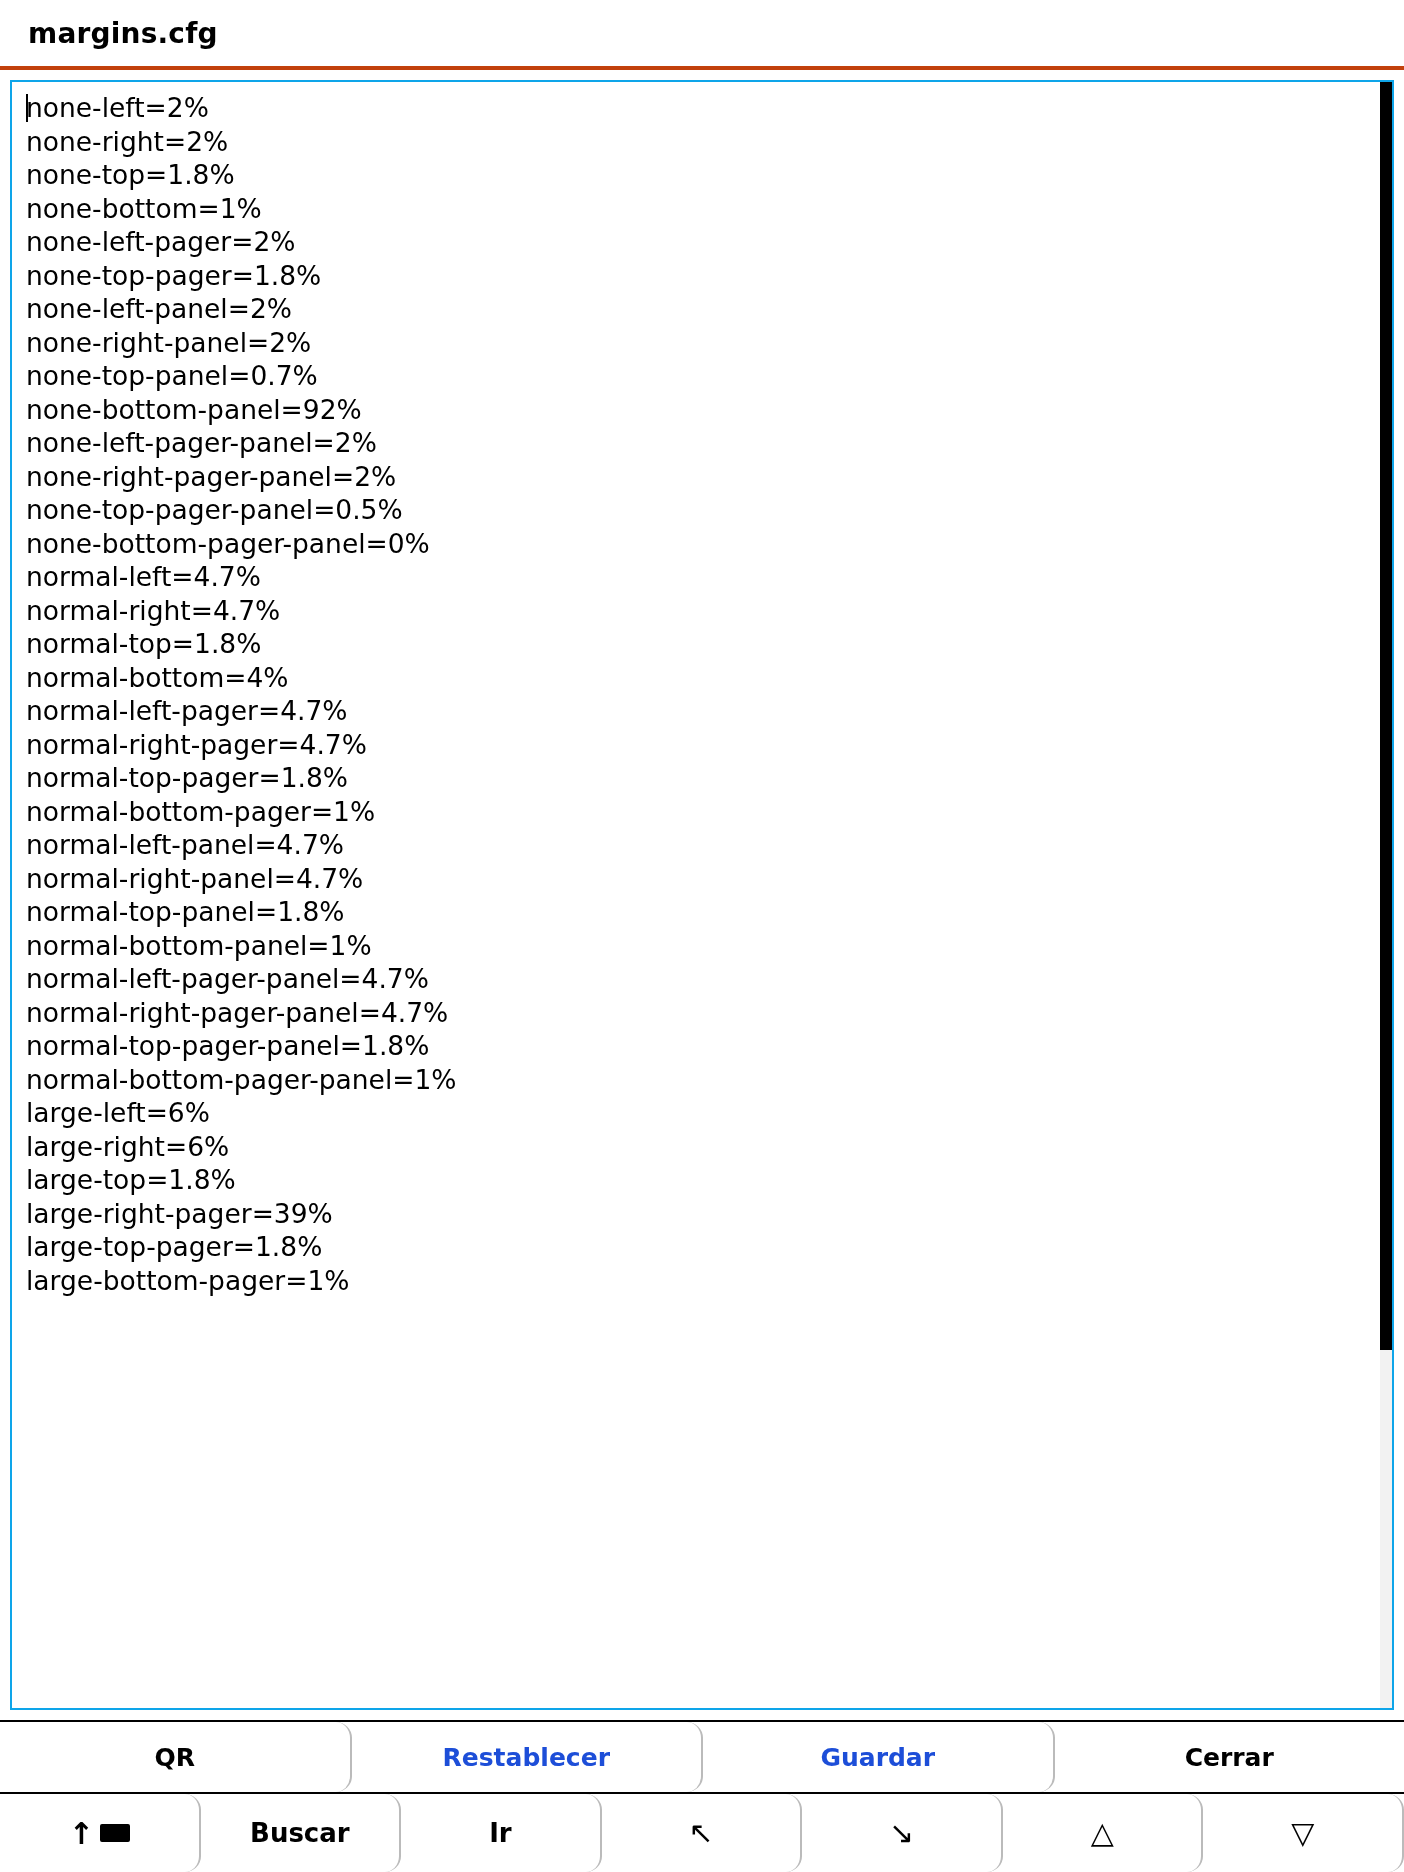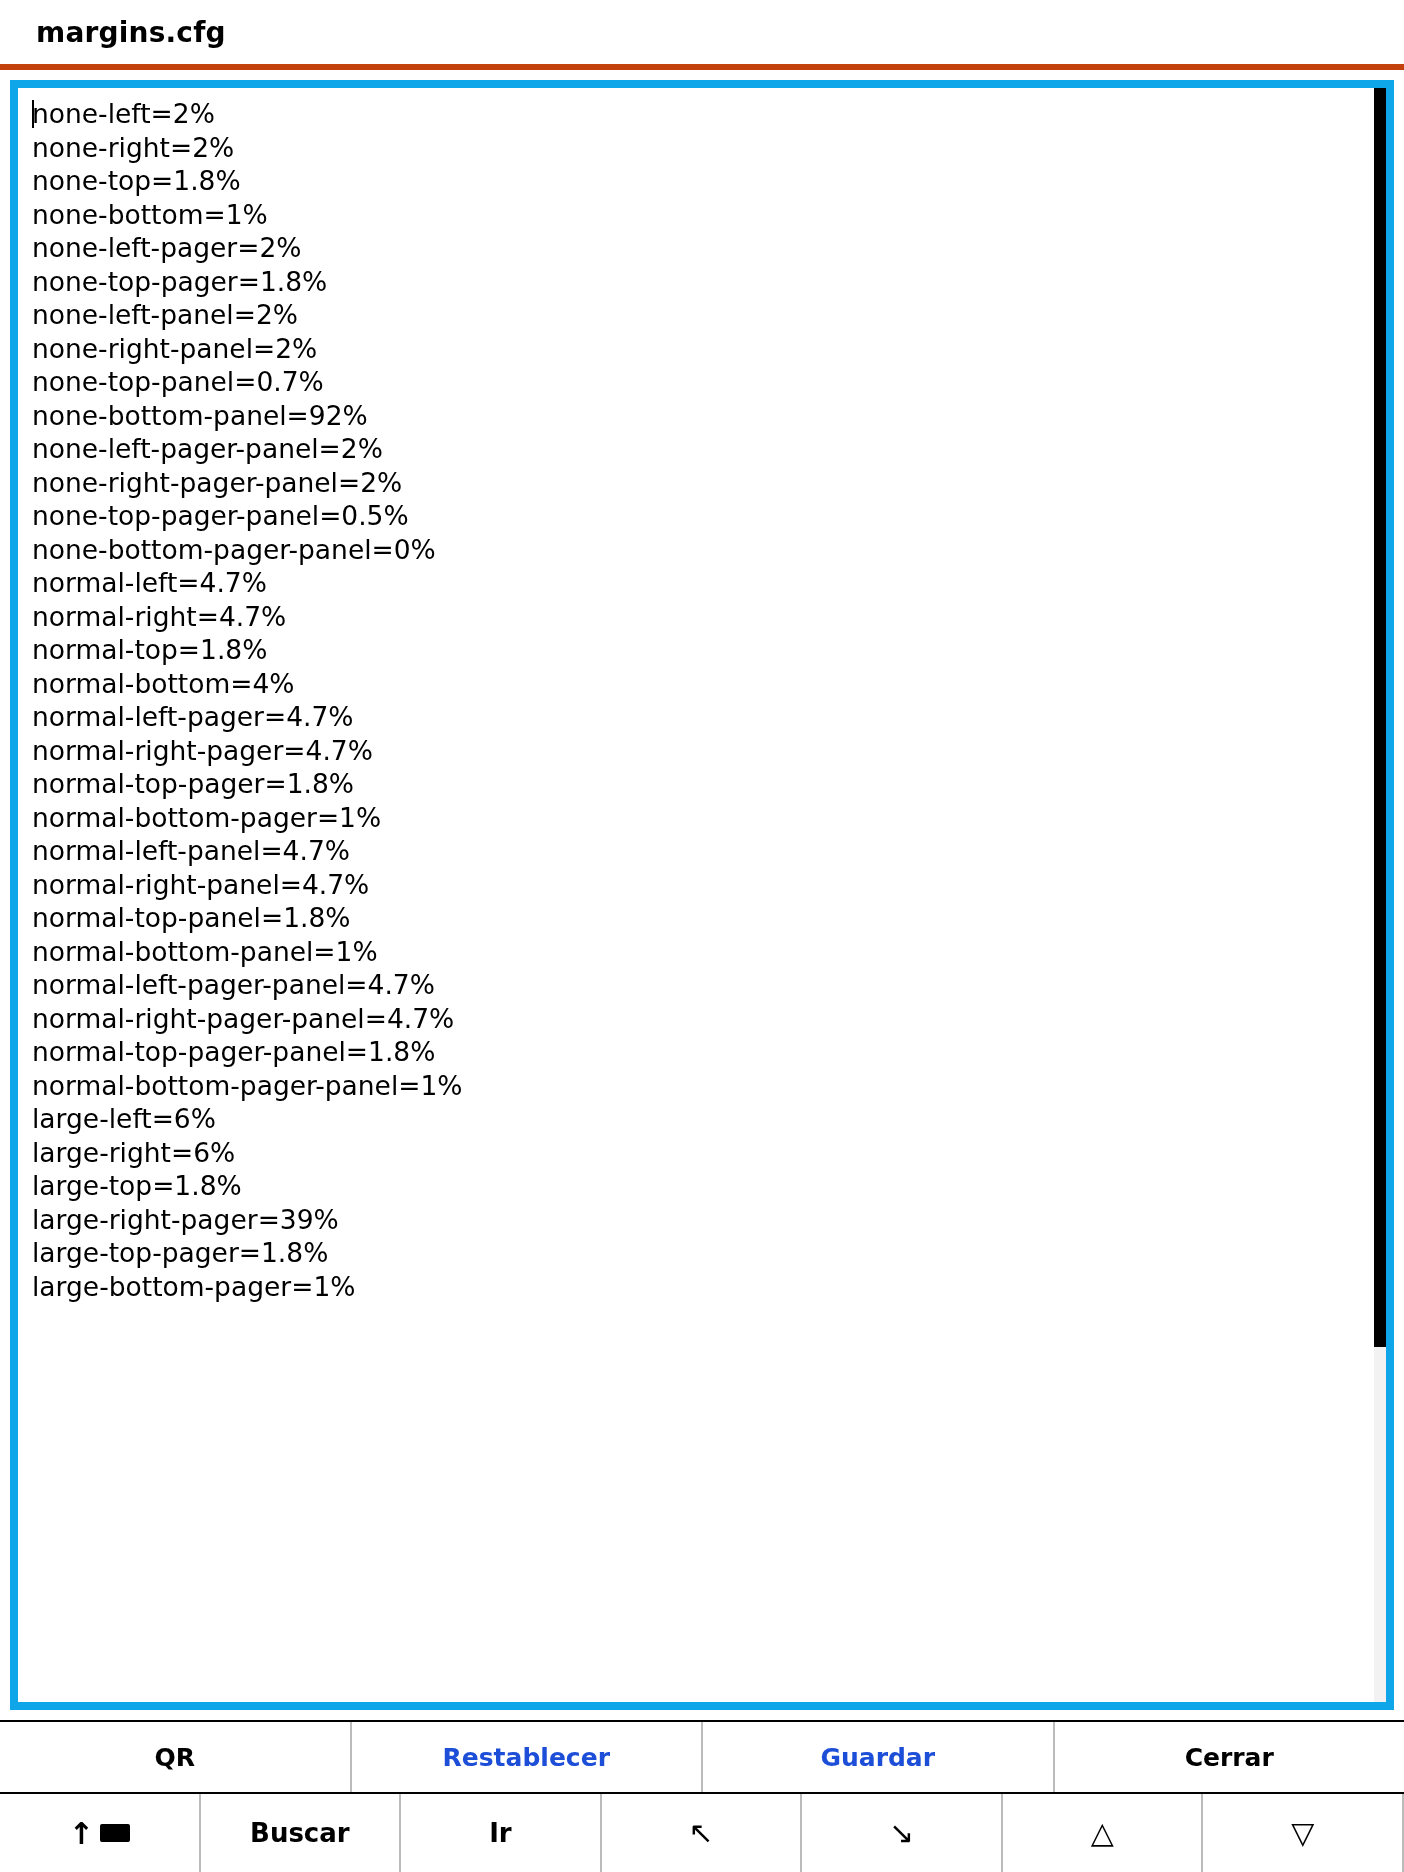--- a/index.html
+++ b/index.html
@@ -20,34 +20,34 @@
     display: flex;
     flex-direction: column;
     box-sizing: border-box;
   }
   
   .titlebar {
     height: 70px;
     min-height: 70px;
     display: flex;
     align-items: center;
-    padding-left: 36px;
-    border-bottom: 6px solid #c2410c;
+    padding-left: 28px;
+    border-bottom: 4px solid #c2410c;
     box-sizing: border-box;
   }
   .titlebar .title {
     font-size: 28px;
     font-weight: bold;
     letter-spacing: 0.2px;
   }
   
   .editor-wrap {
     flex: 1 1 auto;
     margin: 10px 10px 0 10px;
-    border: 8px solid #0ea5e9;
+    border: 2px solid #0ea5e9;
     box-sizing: border-box;
     position: relative;
     overflow: hidden;
     background: #ffffff;
   }
   .editor {
     position: absolute;
     top: 0; left: 0; right: 0; bottom: 0;
     padding: 9px 0 0 14px;
     box-sizing: border-box;
@@ -105,20 +105,21 @@
     flex: 1 1 0;
     display: flex;
     align-items: center;
     justify-content: center;
     font-size: 25px;
     font-weight: bold;
     border-right: 2px solid #bbbbbb;
     box-sizing: border-box;
     background: #ffffff;
     user-select: none;
+    border-radius: 16px;
   }
   .btn:last-child { border-right: none; }
   .btn.disabled { color: #1d4ed8; }
   .row2 .btn {
     font-size: 26px;
     border-right: 2px solid #bbbbbb;
   }
   .glyph {
     font-size: 30px;
     font-weight: normal;

